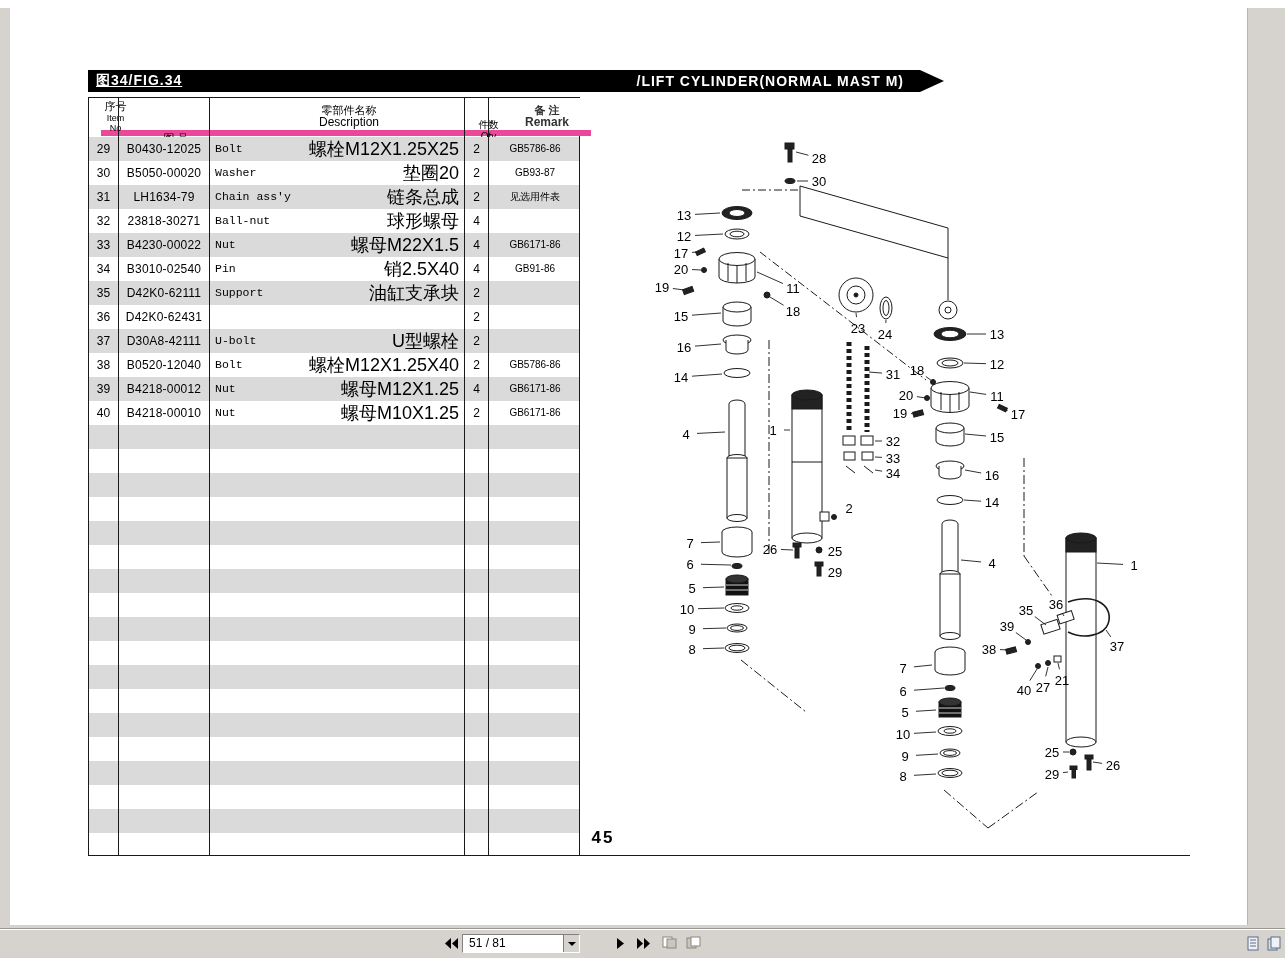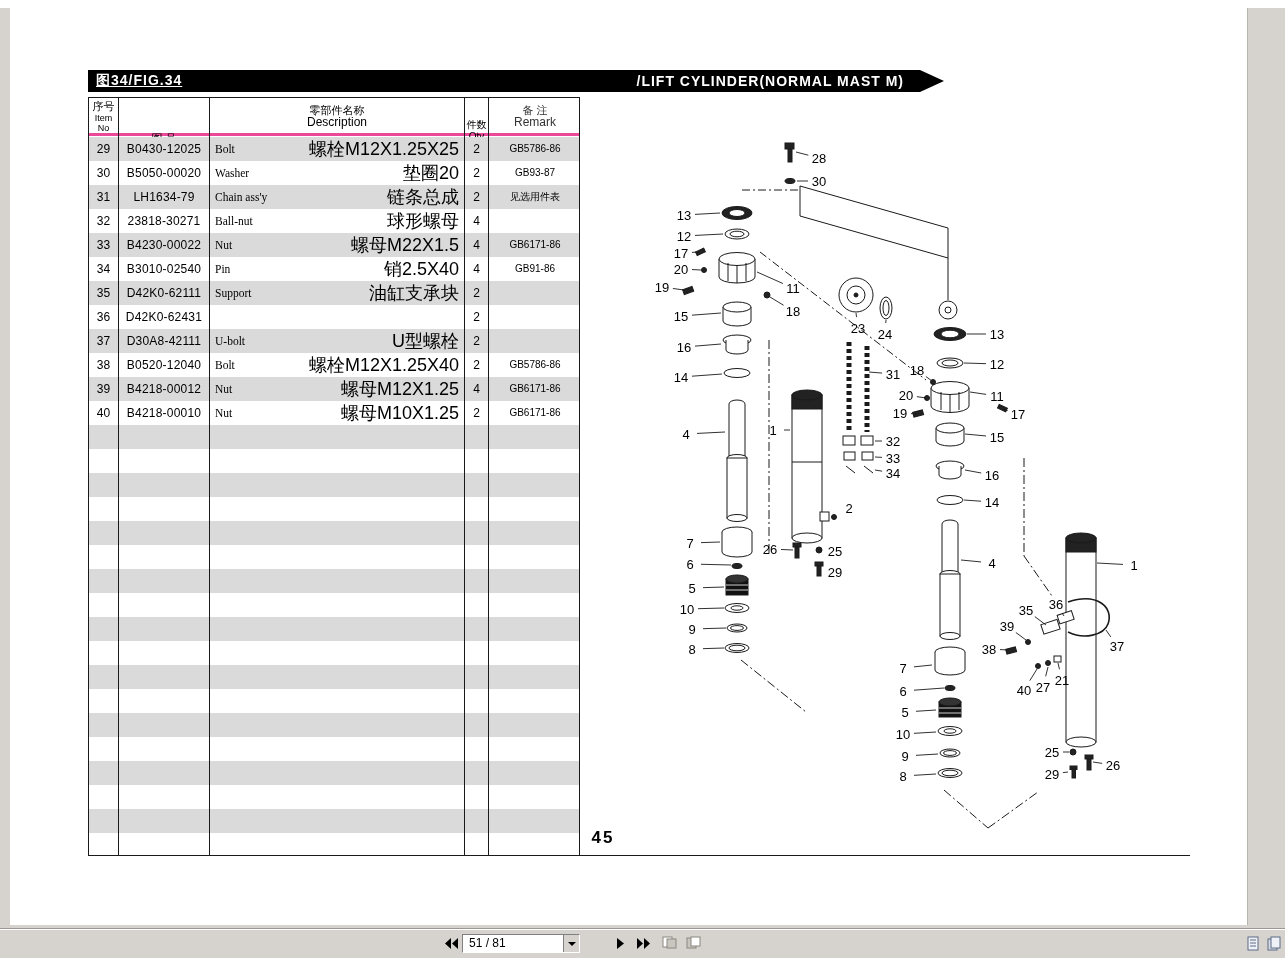--- a/index.html
+++ b/index.html
@@ -15,40 +15,40 @@
             display:flex; align-items:center; justify-content:space-between; font-weight:bold; font-size:14px; }
   .figbar .fig-label { padding-left:8px; letter-spacing:1px;text-decoration:underline; }
   .figbar .fig-title { padding-right:16px; letter-spacing:1px; white-space:nowrap; }
   .figbar-arrow { position:absolute; left:910px; top:62px; width:0; height:0;
                   border-left:24px solid #000; border-top:11px solid transparent; border-bottom:11px solid transparent; }
 
   
   .table-frame { position:absolute; left:78px; top:89px; width:492px; height:759px;
                  border:1px solid #1a1a1a; border-bottom:none; }
   .vline { position:absolute; top:0; bottom:0; width:1px; background:#1a1a1a; }
-  .thead { position:absolute; left:0; top:0; width:100%; height:38px; border-bottom:3px solid #ec4899; background:#fff; }
+  .thead { position:absolute; left:12px; top:0; width:100%; height:38px; border-bottom:6px solid #ec4899; background:#fff; }
   .th { position:absolute; top:0; height:38px; display:flex; flex-direction:column; align-items:center; justify-content:center; line-height:1.15; }
   .th .zh { font-size:11px; }
   .th .en { font-size:12px; }
   .th-item { left:0; width:29px; font-size:9px; }
   .th-item span { font-size:9px; }
   .th-part { left:30px; width:90px;margin-top:28px; }
   .th-desc { left:121px; width:254px; }
   .th-qty { left:376px; width:23px; }
   .th-qty .zh { font-size:10px;margin-top:27px; } .th-qty .en { font-size:10px; }
-  .th-remark { left:400px; width:92px; color:#333; }
+  .th-remark { left:400px; width:92px; color:#333;font-weight:bold; }
 
   #table-rows { position:absolute; left:0; top:39px; width:100%; }
   .trow { position:relative; height:24px; width:100%; }
   .trow.shaded { background:#dadada; }
   .cell { position:absolute; top:0; height:24px; line-height:24px; font-size:12px; }
   .cell.item { left:0; width:29px; text-align:center; }
   .cell.part { left:30px; width:90px; text-align:center; letter-spacing:.2px; }
   .cell.desc { left:121px; width:254px; display:flex; justify-content:space-between; padding:0 5px; }
-  .desc-en { font-family:Liberation Serif, serif; font-size:11.5px; }
+  .desc-en { font-family:Liberation Mono, monospace; font-size:11.5px; }
   .desc-zh { font-size:18px; }
   .cell.qty { left:376px; width:23px; text-align:center; }
   .cell.remark { left:400px; width:92px; text-align:center; font-size:10px; }
 
   .bottom-rule { position:absolute; left:78px; top:847px; width:1102px; height:1px; background:#1a1a1a; }
   .page-number { position:absolute; left:558px; top:820px; width:70px; text-align:center; font-size:17px; letter-spacing:2px;font-weight:bold; }
 
   
   svg.diagram { position:absolute; left:0; top:0; width:1237px; height:917px; pointer-events:none; }
   svg.diagram text.callout { font-family:"Liberation Sans", sans-serif; font-size:13px; fill:#000; text-anchor:middle; }

